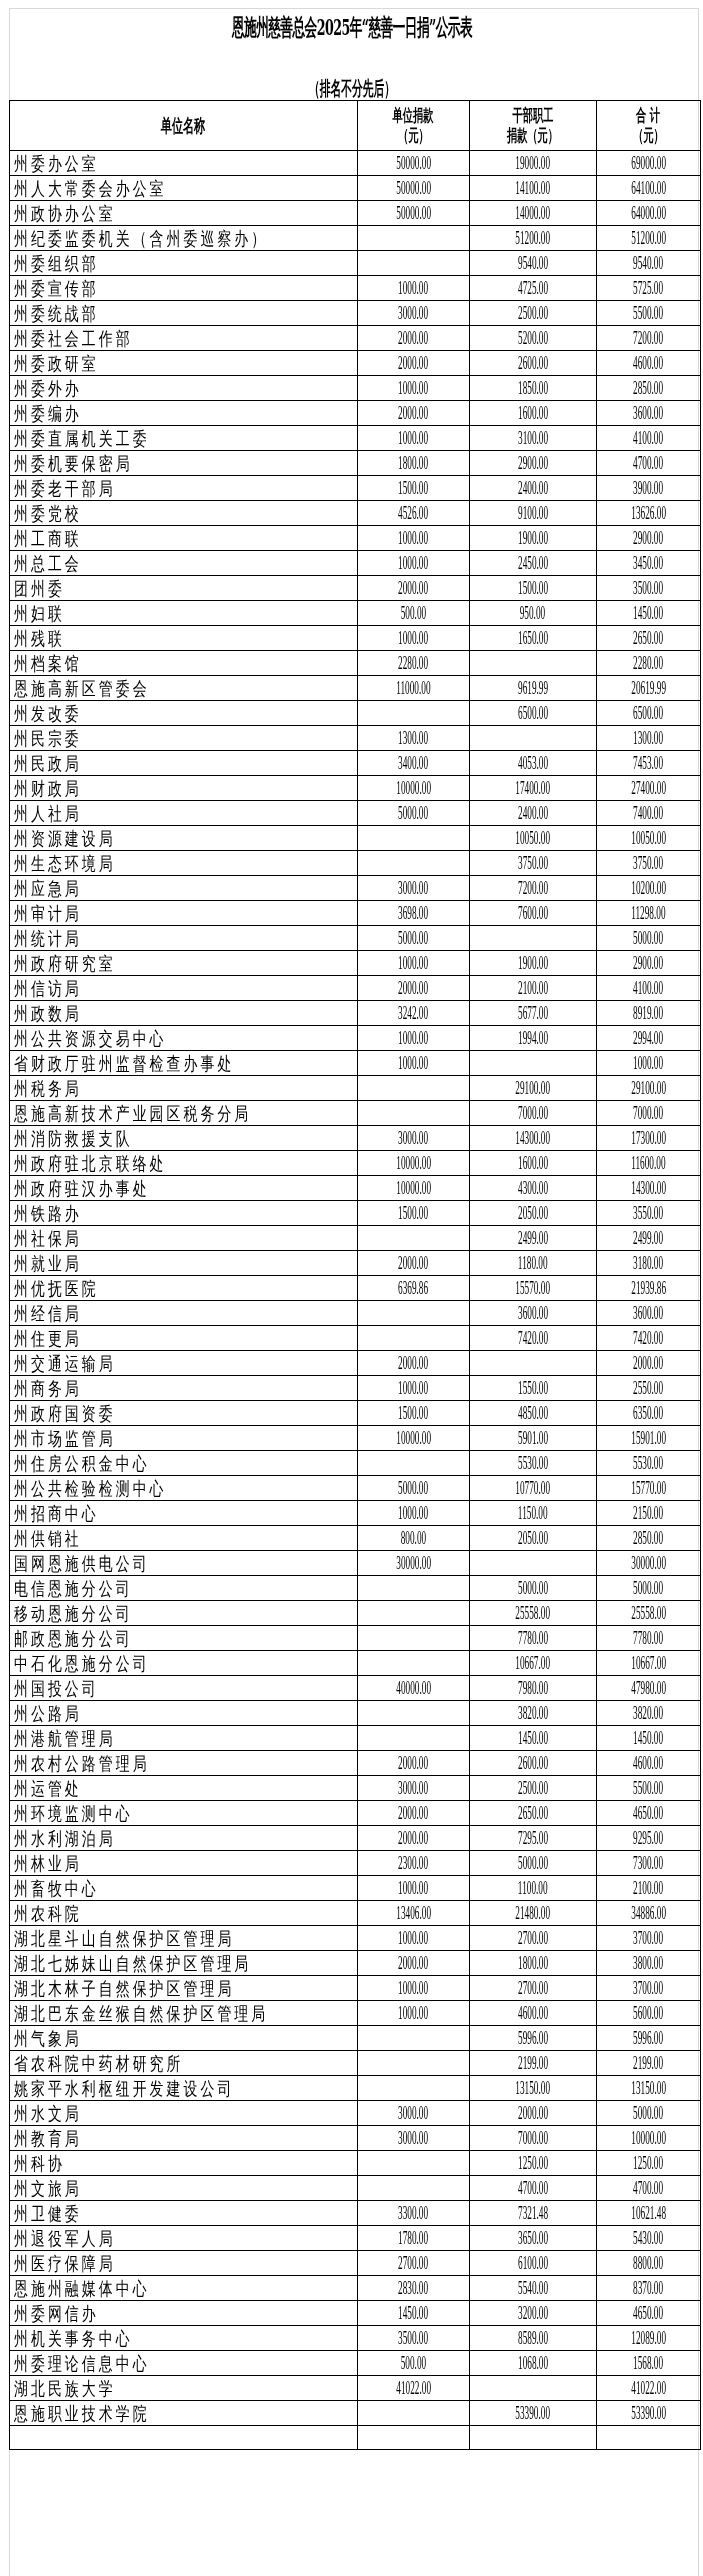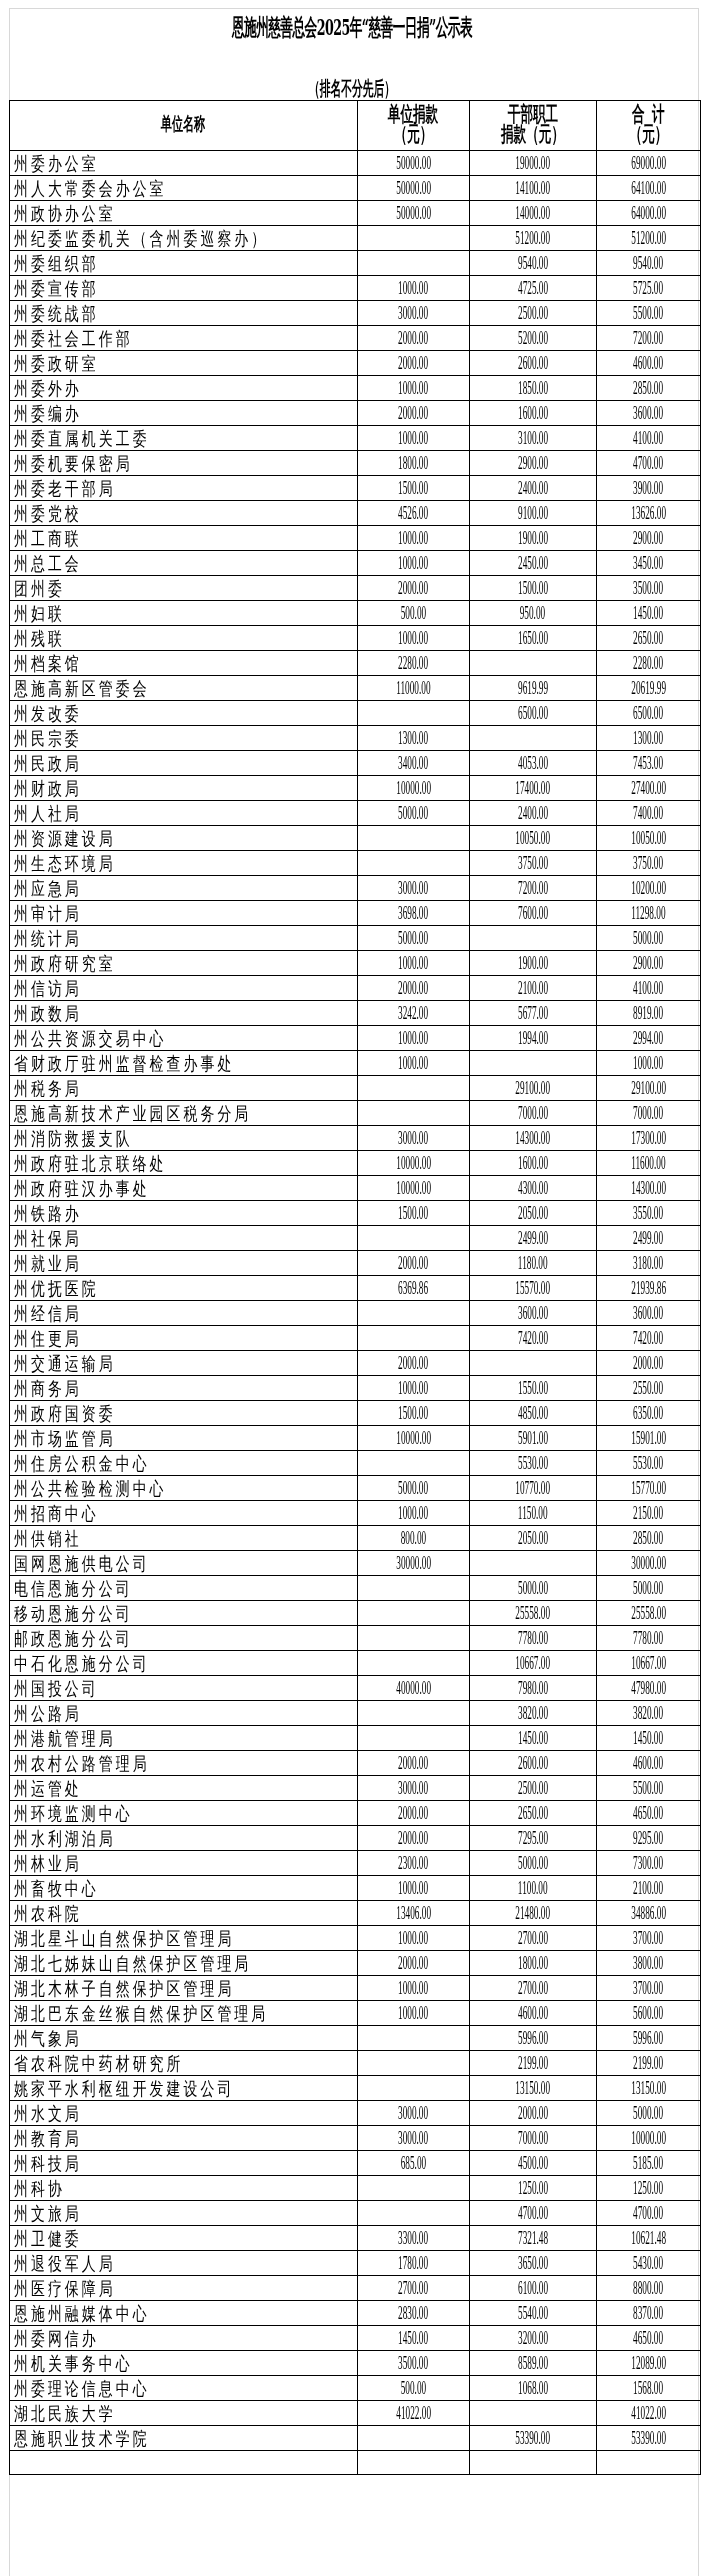--- a/index.html
+++ b/index.html
@@ -3,23 +3,23 @@
 <meta charset="utf-8">
 <style>
   html,body{margin:0;padding:0;background:#fff;}
   body{width:704px;height:3672px;position:relative;font-family:"DejaVu Serif","Liberation Serif",serif;color:#000;}
   .frame{position:absolute;left:8.8px;top:7.7px;width:690px;height:3658px;border:0.5px solid #d8d8d8;border-bottom:none;box-sizing:border-box;}
   .title{position:absolute;left:0;top:12.4px;width:704px;text-align:center;font-size:23px;font-weight:bold;letter-spacing:-1px;transform:scaleX(0.55);transform-origin:center;line-height:29px;}
   .subtitle{position:absolute;left:0;top:77px;width:704px;text-align:center;font-size:19.6px;font-weight:bold;transform:scaleX(0.55);transform-origin:center;line-height:24px;}
   table{position:absolute;left:8.8px;top:100px;width:690px;border-collapse:collapse;table-layout:fixed;}
   col.c1{width:348px;} col.c2{width:112px;} col.c3{width:127px;} col.c4{width:104px;}
   th,td{border:0.5px solid #000;border-bottom:1.5px solid #000;padding:0;overflow:hidden;white-space:nowrap;}
-  thead th{height:49px;font-weight:bold;font-size:18.5px;line-height:19.6px;font-family:Liberation Mono, monospace;}
+  thead th{height:49px;font-weight:bold;font-size:18.5px;line-height:19.6px;}
   thead th .sq{display:inline-block;transform:scaleX(0.6);}
-  thead th.sm{font-size:21px;}
+  thead th.sm{font-size:17px;}
   tbody td{height:23px;font-size:18.5px;line-height:23px;}
   td.name{text-align:left;padding-left:4.1px;}
   td.name span{display:inline-block;transform:scaleX(0.75);transform-origin:left center;letter-spacing:4.1px;}
   td.num{text-align:center;}
   td.num span{display:inline-block;transform:scaleX(0.5);font-family:"Liberation Serif",serif;}
   thead tr{border-top:1.5px solid #000;}
 </style>
 </head>
 <body>
 
@@ -527,26 +527,20 @@
         <td class="num"><span>2000.00</span></td>
         <td class="num"><span>5000.00</span></td>
       </tr>
       <tr>
         <td class="name"><span>州教育局</span></td>
         <td class="num"><span>3000.00</span></td>
         <td class="num"><span>7000.00</span></td>
         <td class="num"><span>10000.00</span></td>
       </tr>
       <tr>
-        <td class="name"><span>州科技局</span></td>
-        <td class="num"><span>685.00</span></td>
-        <td class="num"><span>4500.00</span></td>
-        <td class="num"><span>5185.00</span></td>
-      </tr>
-      <tr>
         <td class="name"><span>州科协</span></td>
         <td class="num"><span></span></td>
         <td class="num"><span>1250.00</span></td>
         <td class="num"><span>1250.00</span></td>
       </tr>
       <tr>
         <td class="name"><span>州文旅局</span></td>
         <td class="num"><span></span></td>
         <td class="num"><span>4700.00</span></td>
         <td class="num"><span>4700.00</span></td>

